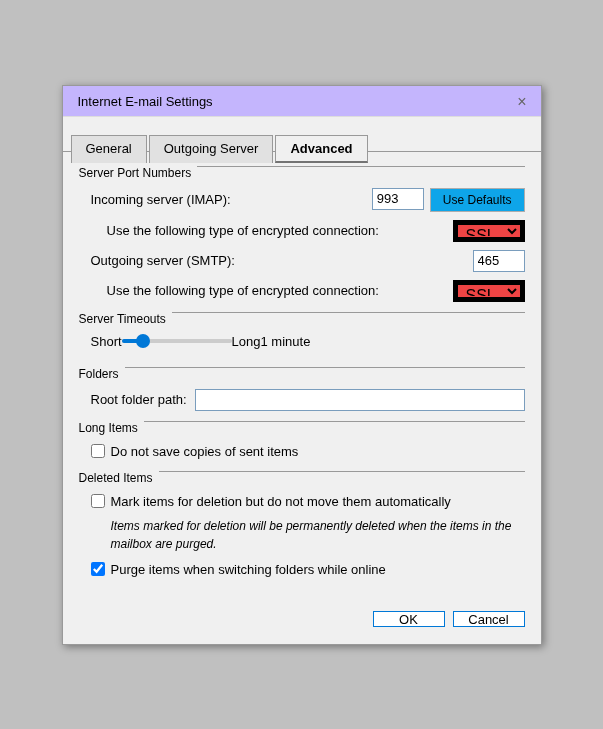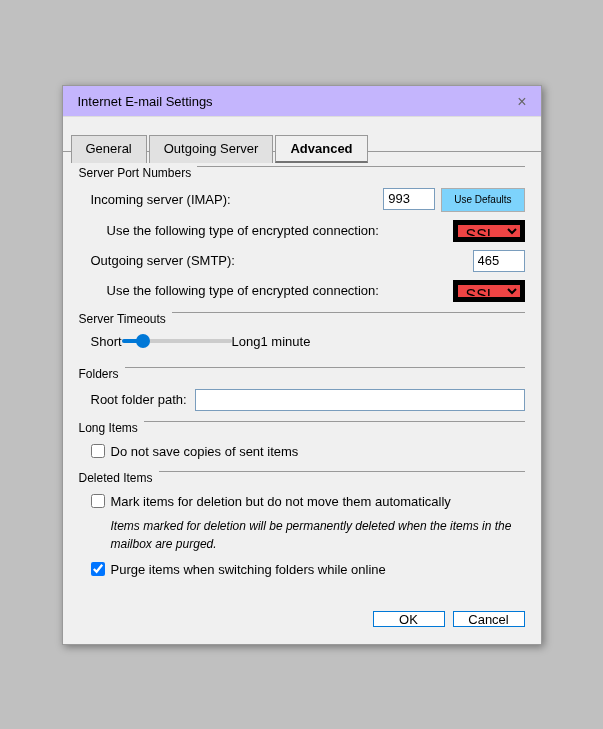--- a/index.html
+++ b/index.html
@@ -112,22 +112,22 @@
       outline: none;
     }
     .port-input {
       width: 52px;
     }
     .smtp-input {
       width: 52px;
     }
     .btn-use-defaults {
       padding: 3px 12px;
-      font-size: 10px;
-      background: #7dd3fc;
+      font-size: 12px;
+      background: #0ea5e9;
       border: 1px solid #adadad;
       cursor: pointer;
       height: 24px;
     }
     select {
       border: 5px solid #000000;
       background: #ef4444;
       font-size: 16px;
       height: 22px;
       padding: 1px 4px;

